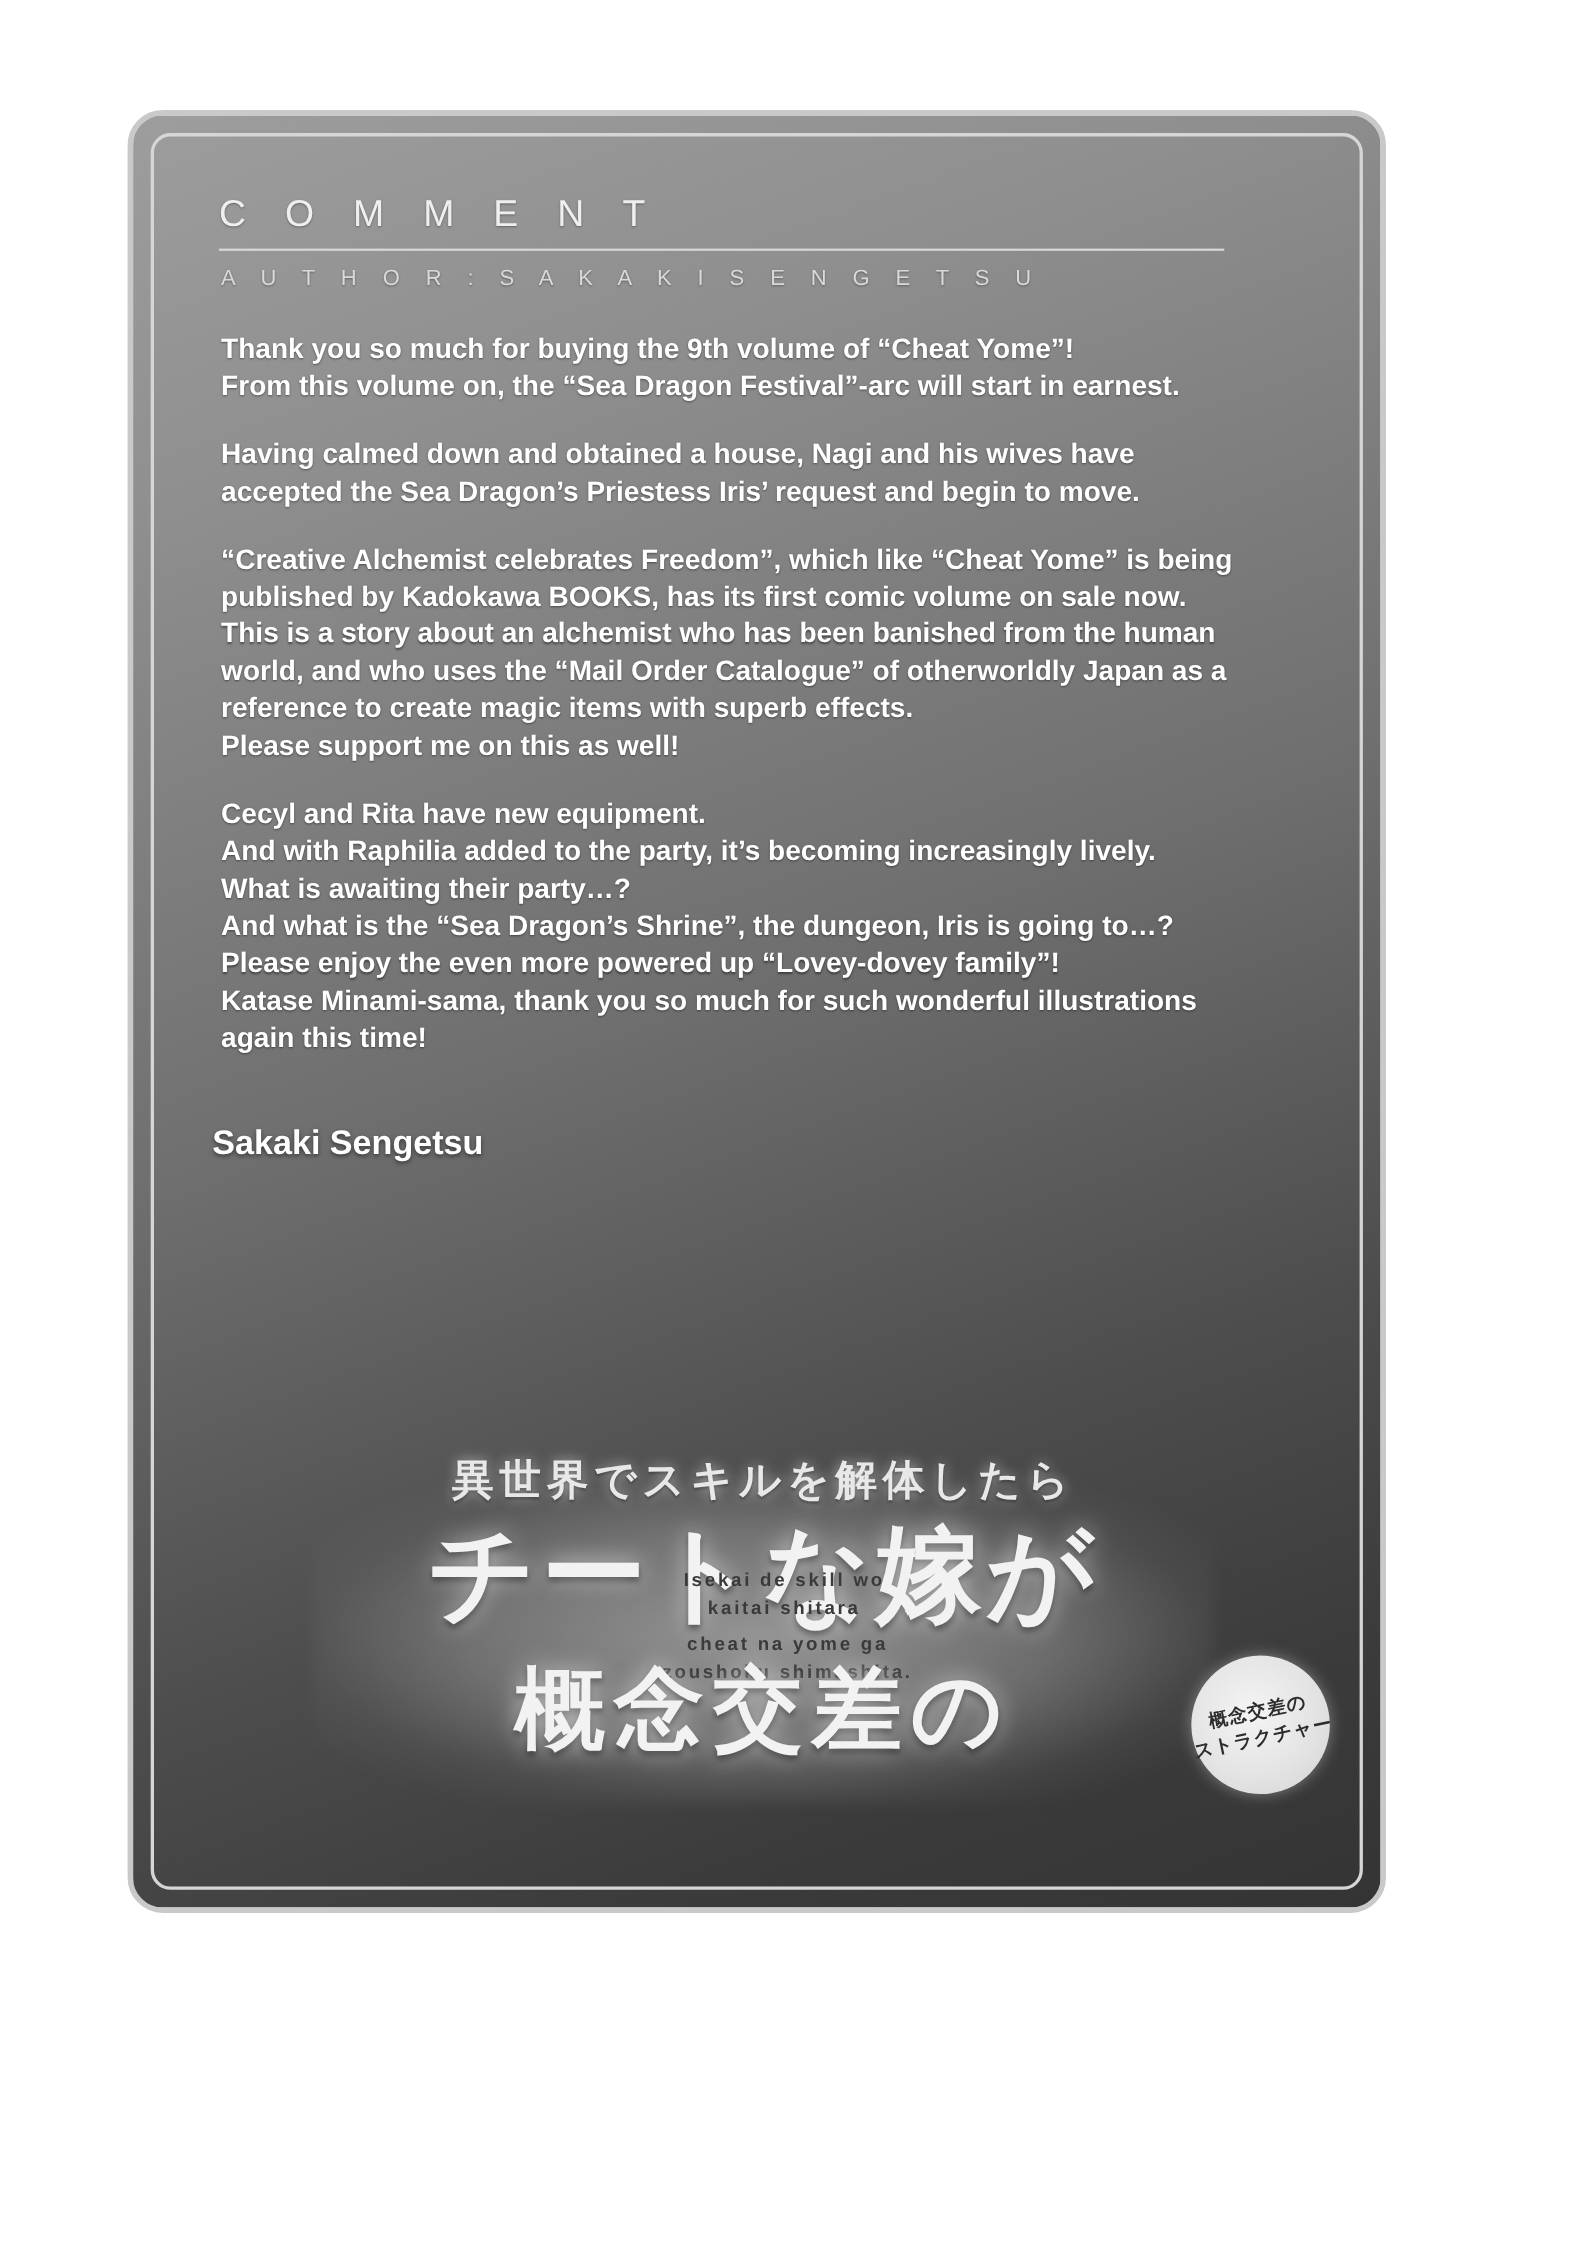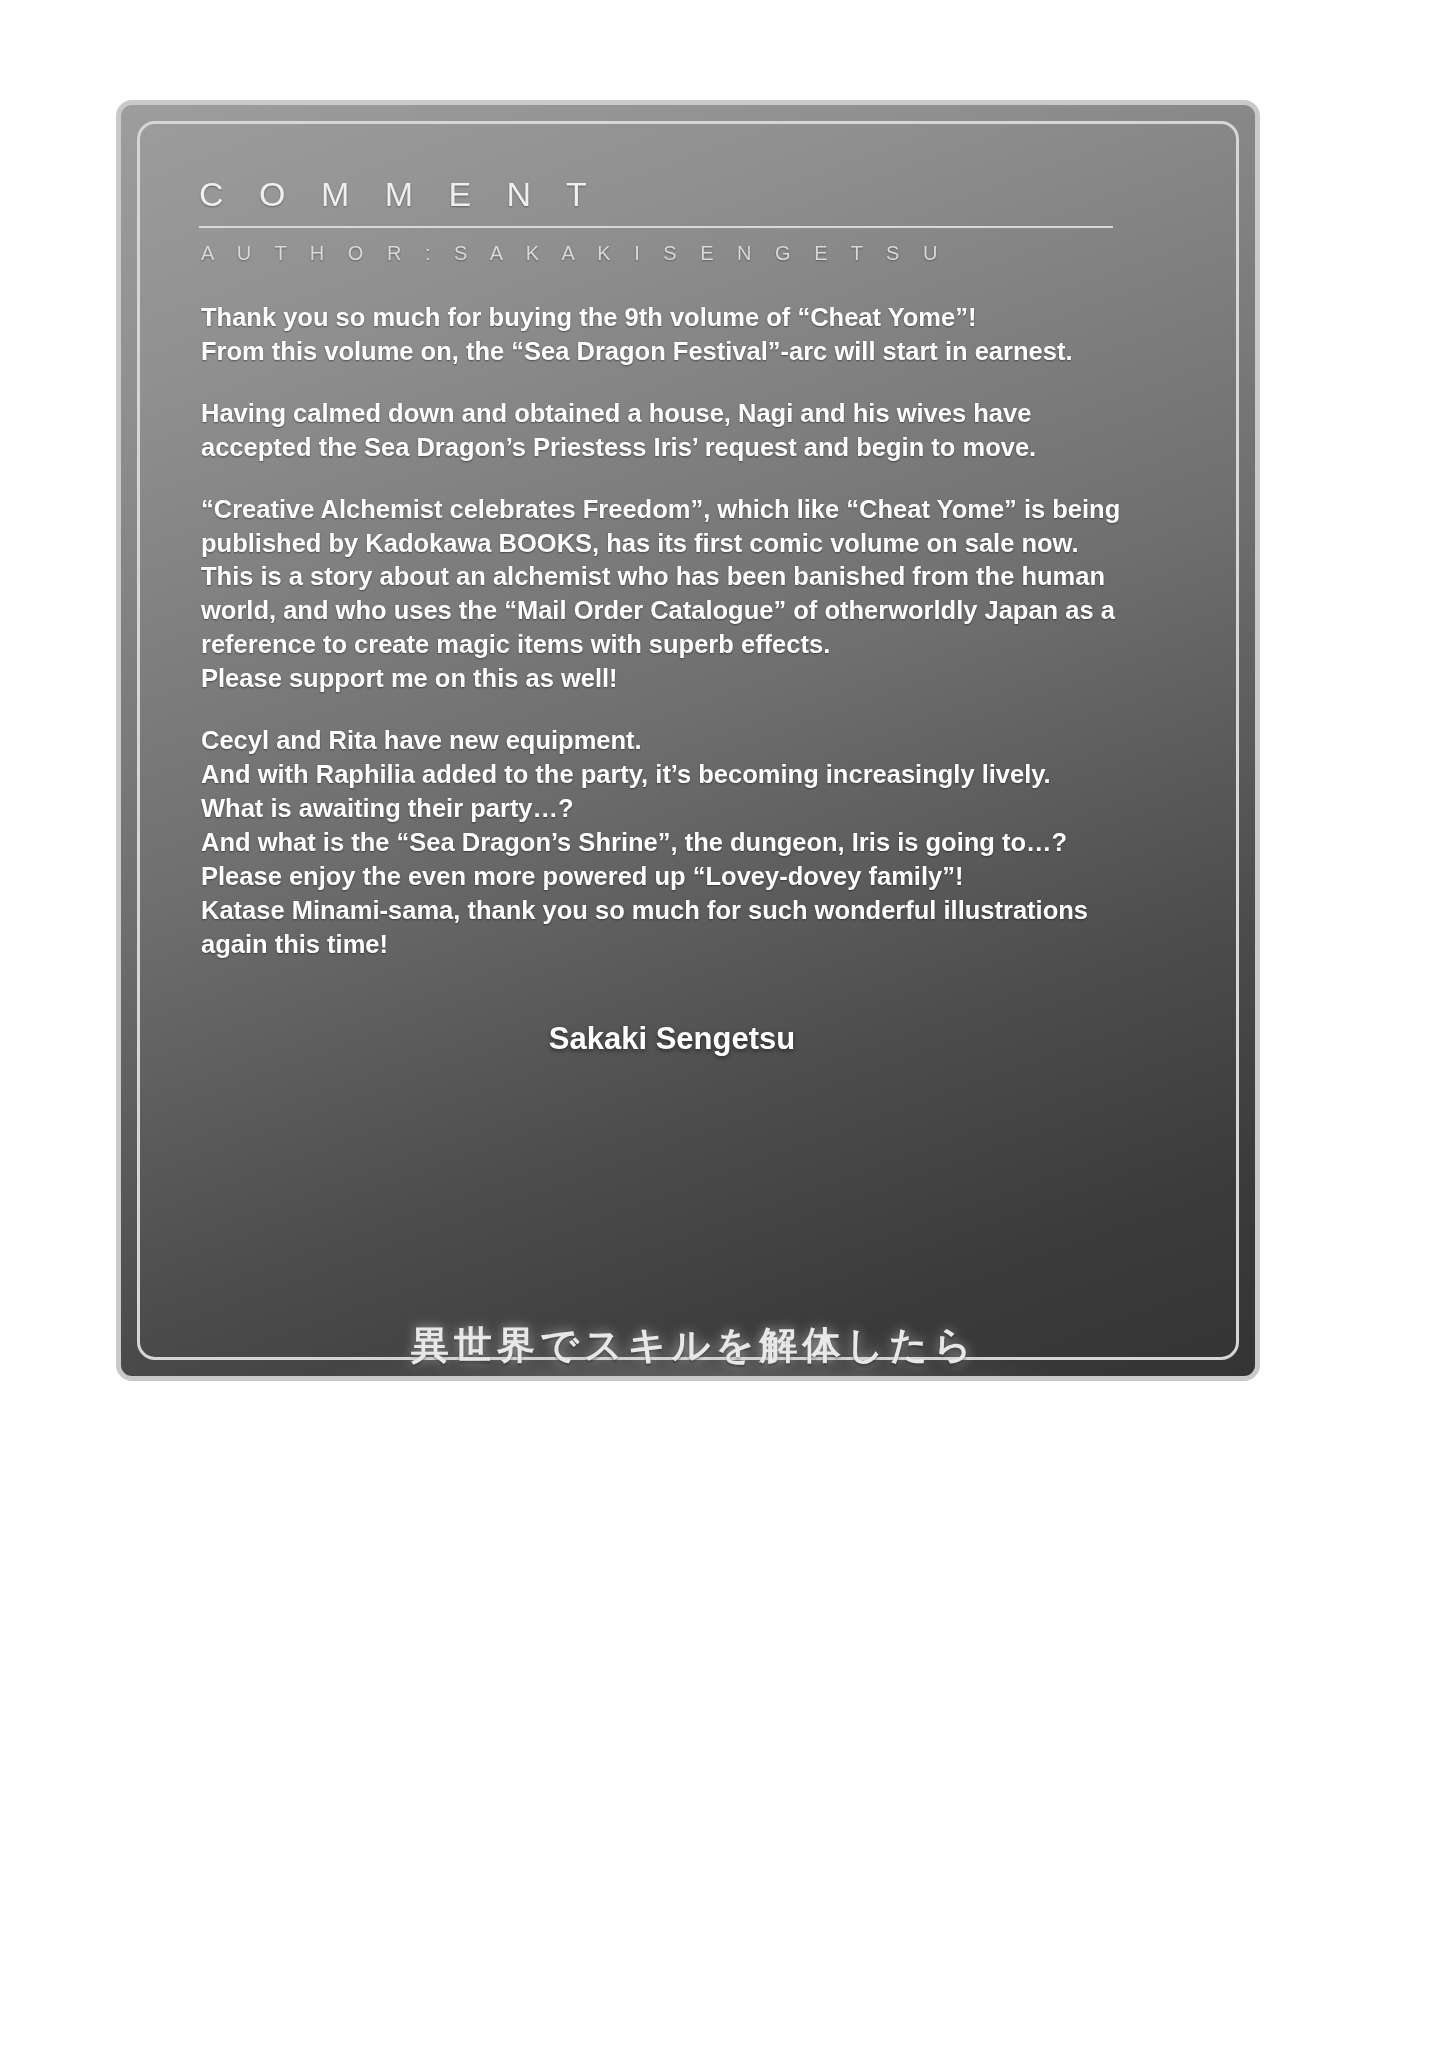--- a/index.html
+++ b/index.html
@@ -20,23 +20,23 @@
     width: 1437px;
     height: 2045px;
     background: #ffffff;
   }
 
   .outer-frame {
     position: absolute;
     left: 116px;
     top: 100px;
     width: 1144px;
-    height: 1281px;
+    height: 1639px;
     border: 5px solid #c9c9c9;
-    border-radius: 16px;
+    border-radius: 32px;
     box-sizing: border-box;
     background: linear-gradient(160deg, #9d9d9d 0%, #8f8f8f 18%, #6f6f6f 48%, #4d4d4d 72%, #3b3b3b 88%, #343434 100%);
     overflow: hidden;
   }
 
   .inner-frame {
     position: absolute;
     left: 16px;
     top: 16px;
     right: 16px;
@@ -94,21 +94,21 @@
     font-weight: bold;
     line-height: 1.33;
     margin: 0 0 28px 0;
     text-shadow: 0 1px 2px rgba(0,0,0,.45);
     white-space: pre-line;
   }
   .para:last-child { margin-bottom: 0; }
 
   .signature {
     margin: 60px 32px 0 0;
-    text-align: center;
+    text-align: left;
     color: #ffffff;
     font-size: 31px;
     font-weight: bold;
     text-shadow: 0 2px 4px rgba(0,0,0,.5);
   }
 
   
   .logo-block {
     position: absolute;
     left: 12px;

